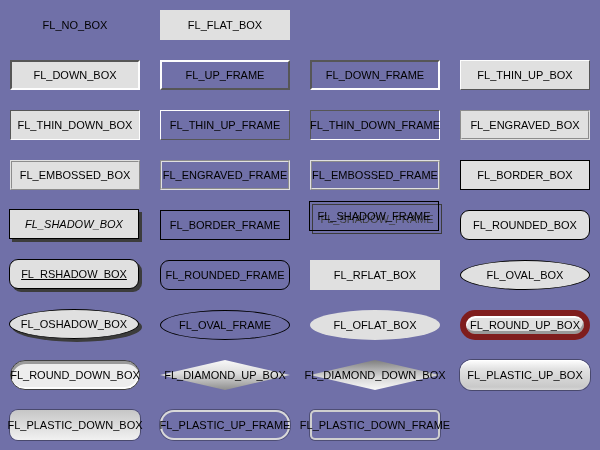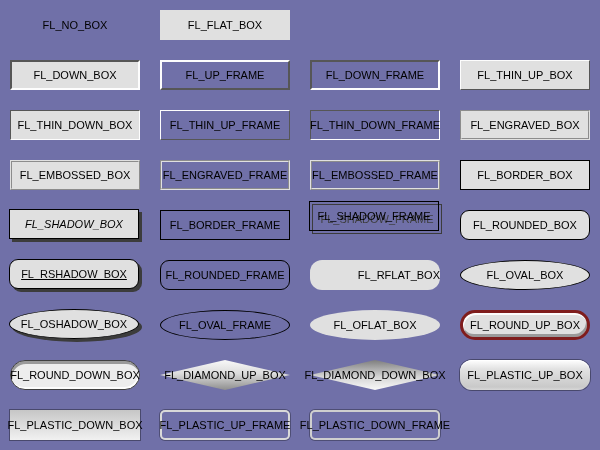--- a/index.html
+++ b/index.html
@@ -62,47 +62,47 @@
   .t-shadow-box{background:var(--box-fill,#e0e0e0);border:1px solid var(--border,#000);
     box-shadow:3px 3px 0 var(--shadow,#3c3c3c);margin:-2px 0 0 -2px;font-style:italic;}
   .t-border-frame{border:1px solid var(--border,#000);}
   .t-shadow-frame{border:1px solid var(--border,#000);
     filter:drop-shadow(3px 3px 0 var(--shadow,#3c3c3c));margin:-2px 0 16px -2px;}
 
   .t-rounded-box{background:var(--box-fill,#e0e0e0);border:1px solid var(--border,#000);border-radius:9px;}
   .t-rshadow-box{background:var(--box-fill,#e0e0e0);border:1px solid var(--border,#000);border-radius:9px;
     box-shadow:3px 3px 0 var(--shadow,#3c3c3c);margin:-2px 0 0 -2px;text-decoration:underline;}
   .t-rounded-frame{border:1px solid var(--border,#000);border-radius:9px;}
-  .t-rflat-box{background:var(--box-fill,#e0e0e0);border-radius:12px;justify-content:flex-end;}
+  .t-rflat-box{background:var(--box-fill,#e0e0e0);border-radius:0;}
 
   .t-oval-box{background:var(--box-fill,#e0e0e0);border:1px solid var(--border,#000);border-radius:50%;}
   .t-oshadow-box{background:var(--box-fill,#e0e0e0);border:1px solid var(--border,#000);border-radius:50%;
     box-shadow:3px 3px 0 var(--shadow,#3c3c3c);margin:-2px 0 0 -2px;}
   .t-oval-frame{border:1px solid var(--border,#000);border-radius:50%;}
   .t-oflat-box{background:var(--box-fill,#e0e0e0);border-radius:50%;}
 
-  .t-round-up-box{background:var(--box-fill,#e0e0e0);border:3px solid #7f1d1d;border-radius:15px;
+  .t-round-up-box{background:var(--box-fill,#e0e0e0);border:6px solid #7f1d1d;border-radius:15px;
     box-shadow:inset 1px 2px 0 var(--bevel-light,#fdfdfd), inset -1px -3px 0 #9a9a9a;}
   .t-round-down-box{background:#ededed;border:1px solid #404040;border-radius:15px;
     box-shadow:inset 1px 3px 0 #9a9a9a, inset -1px -2px 0 var(--bevel-light,#fdfdfd);}
 
   .t-diamond-up-box .shape{
     clip-path:polygon(50% 0,100% 50%,50% 100%,0 50%);
     background:linear-gradient(to bottom,#f8f8f8,#dcdcdc 45%,#8e8e8e);}
   .t-diamond-down-box .shape{
     clip-path:polygon(50% 0,100% 50%,50% 100%,0 50%);
     background:linear-gradient(to bottom,#7e7e7e,#d4d4d4 55%,#f8f8f8);}
 
   .t-plastic-up-box{border-radius:12px;
     background:linear-gradient(to bottom,#ffffff,#e2e2e2 30%,#c9c9c9 90%,#d8d8d8);
     box-shadow:0 0 0 1px rgba(0,0,0,0.35), inset 0 1px 0 #fff;}
-  .t-plastic-down-box{border-radius:0;
+  .t-plastic-down-box{border-radius:8px;
     background:linear-gradient(to bottom,#c6c6c6,#e0e0e0 60%,#f1f1f1);
     box-shadow:0 0 0 1px rgba(0,0,0,0.35);}
-  .t-plastic-up-frame{border-radius:5px;
+  .t-plastic-up-frame{border-radius:14px;
     box-shadow:inset 0 0 0 2px #d9d9d9, 0 0 0 1px rgba(0,0,0,0.3);}
   .t-plastic-down-frame{border-radius:5px;
     box-shadow:inset 0 0 0 2px #cfcfcf, 0 0 0 1px rgba(0,0,0,0.3);}
 </style>
 </head>
 <body>
 
 <div class="app">
 
   <div class="cell">

